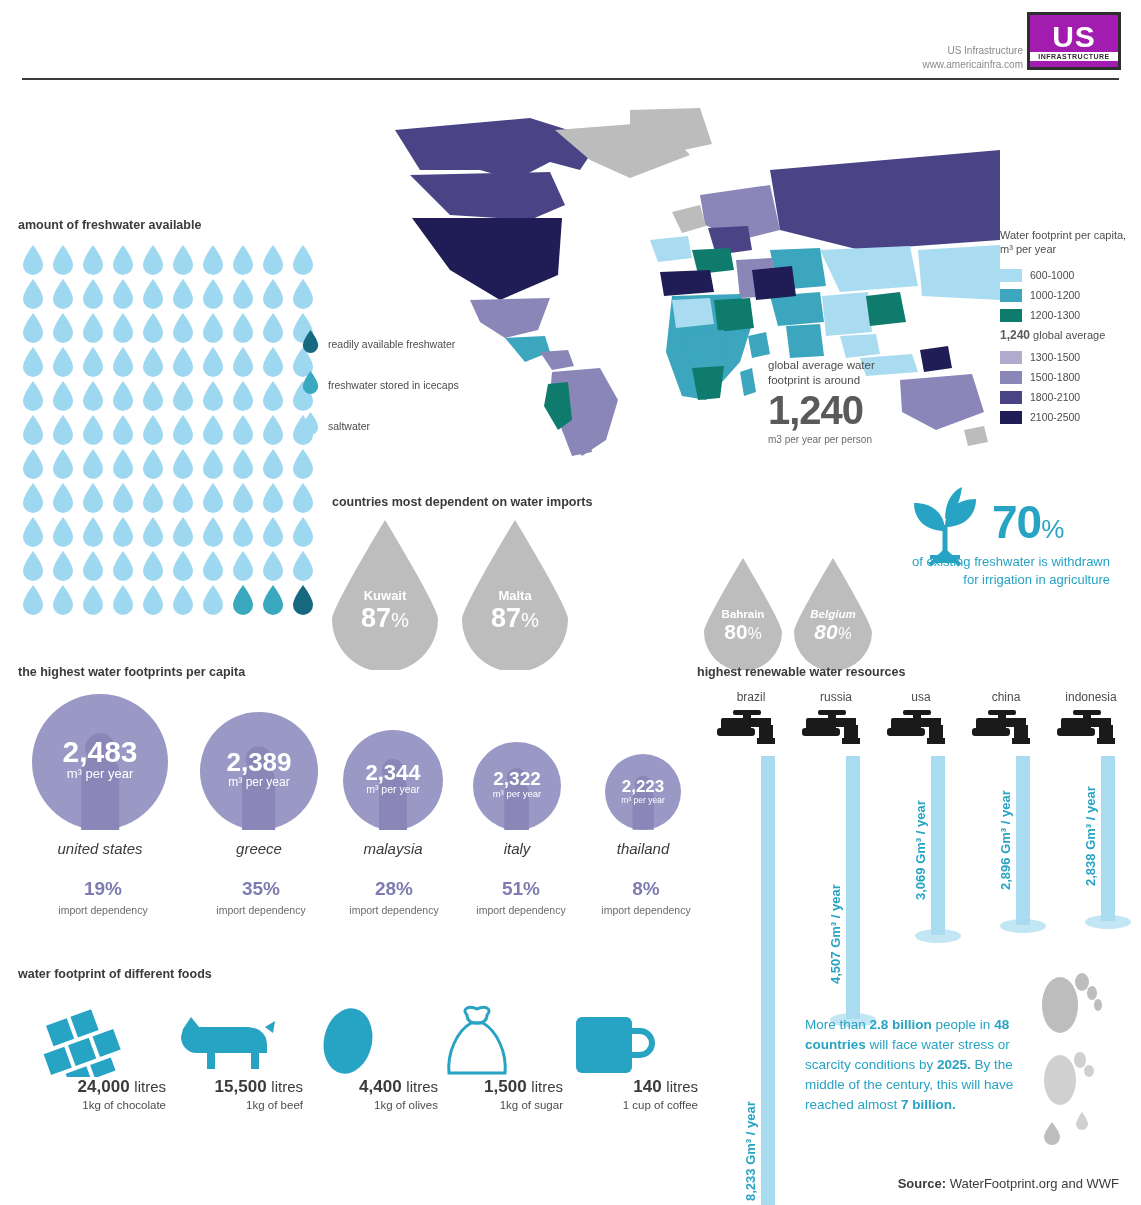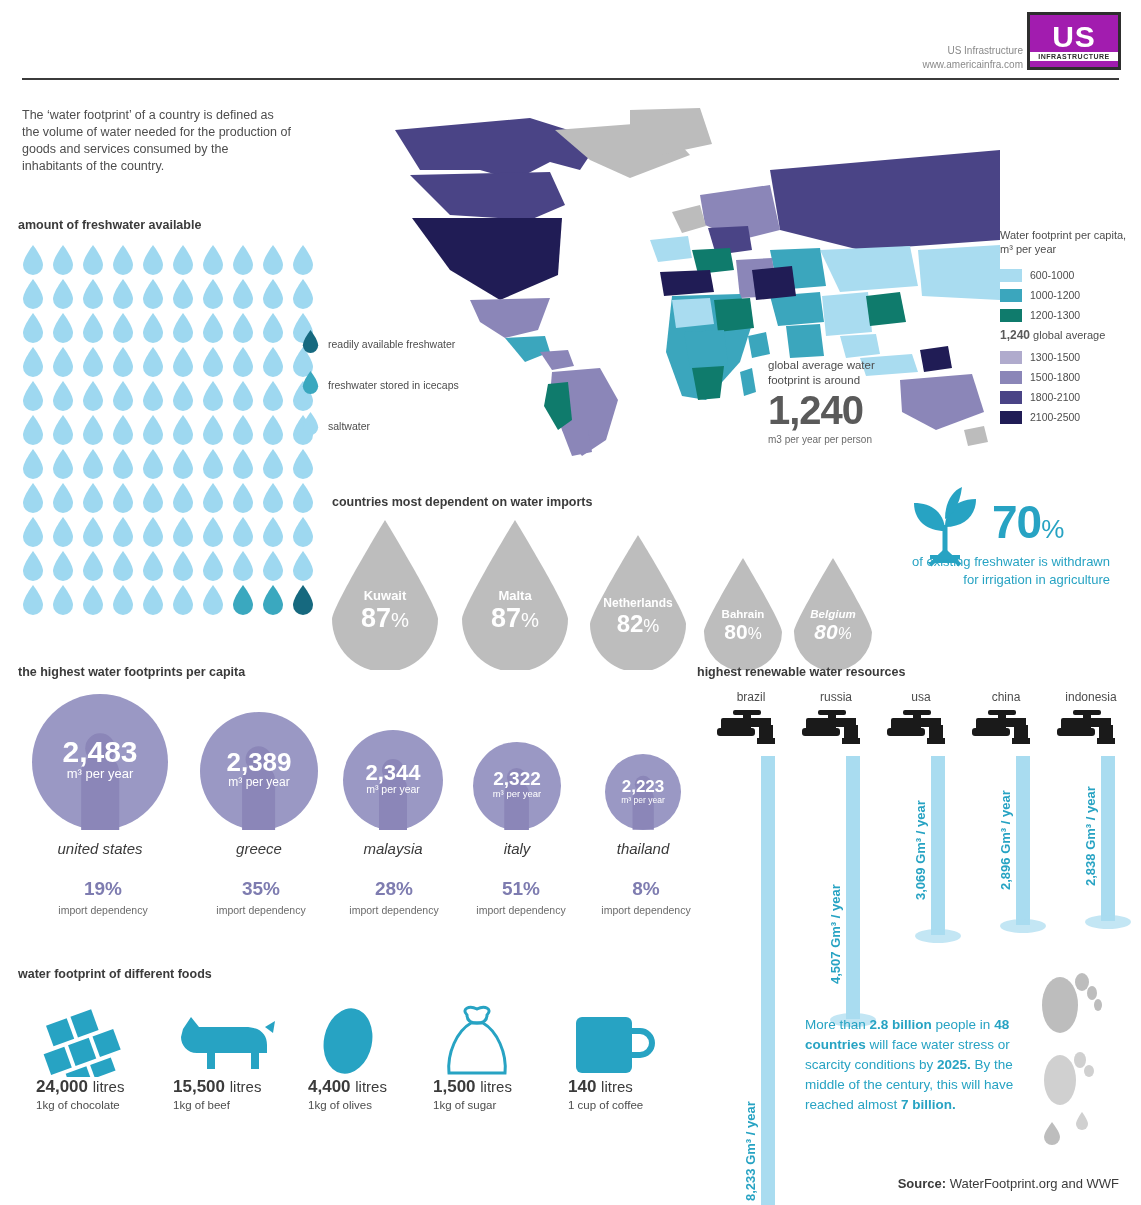--- a/index.html
+++ b/index.html
@@ -111,21 +111,21 @@
   #renew { position: absolute; left: 695px; top: 662px; width: 446px; }
   .tapcol { position: absolute; top: 28px; text-align: center; }
   .tapname { font-size: 12px; color: #4d4d4d; margin-bottom: 6px; }
   .tapval {
     position: absolute; color: #27a3c3; font-weight: bold; font-size: 13px;
     writing-mode: vertical-rl; transform: rotate(180deg); letter-spacing: 0px;
   }
 
   
   #foods { position: absolute; left: 18px; top: 963px; width: 680px; }
-  .food { position: absolute; text-align: left; }
+  .food { position: absolute; text-align: right; }
   .food .amt { font-size: 17px; font-weight: bold; color: #3b3b3b; }
   .food .amt .u { font-weight: normal; font-size: 15px; }
   .food .desc { font-size: 11.5px; color: #4d4d4d; margin-top: 2px;}
 
   
   #fnote { position: absolute; left: 805px; top: 1015px; width: 250px; font-size: 13.5px; color:#27a3c3; line-height: 20px;}
   #fnote b { font-weight: bold; }
   #feet { position: absolute; left: 1030px; top: 960px; }
 
   .source { position: absolute; right: 22px; bottom: 14px; font-size: 13px; color: #3b3b3b; }
@@ -139,21 +139,20 @@
   <div class="hdr-sub">
     <div>US Infrastructure</div>
     <div>www.americainfra.com</div>
   </div>
   <div class="logo">
     <div class="us">US</div>
     <div class="inf">INFRASTRUCTURE</div>
   </div>
   <div class="hdr-rule"></div>
 
-  <div class="intro">The ‘water footprint’ of a country is defined as the volume of water needed for the production of goods and services consumed by the inhabitants of the country.</div>
 
   <div class="sec-h" style="left:18px; top:218px;">amount of freshwater available</div>
   <div id="dropgrid">
       <div class="drow">
         <div class="drop">
           <svg width="22" height="30" viewBox="0 0 22 30">
             <path d="M11 0 C11 0 1 13 1 20 a10 10 0 0 0 20 0 C21 13 11 0 11 0 Z" fill="#9ed8f0"></path>
           </svg>
         </div>
         <div class="drop">
@@ -861,29 +860,20 @@
             <div class="pc" style="font-size:27px">87<span class="sym" style="font-size:20.25px">%</span></div>
           </div>
         </div>
         <div class="impdrop" style="left: 130px; top: 0px; width: 110px; height: 150px;">
           <svg width="110" height="150" viewBox="0 0 110 150">
             <path d="M55 0 C55 0 2 87 2 99 a53 53 0 0 0 106 0 C108 87 55 0 55 0 Z" fill="#bdbdbd"></path>
           </svg>
           <div class="txt" style="padding-top:67.5px">
             <div class="nm" style="font-size:13px">Malta</div>
             <div class="pc" style="font-size:27px">87<span class="sym" style="font-size:20.25px">%</span></div>
-          </div>
-        </div>
-        <div class="impdrop" style="left: 258px; top: 15px; width: 100px; height: 135px;">
-          <svg width="100" height="135" viewBox="0 0 100 135">
-            <path d="M50 0 C50 0 2 78.3 2 89.10000000000001 a48 48 0 0 0 96 0 C98 78.3 50 0 50 0 Z" fill="#bdbdbd"></path>
-          </svg>
-          <div class="txt" style="padding-top:60.75px">
-            <div class="nm" style="font-size:12px">Netherlands</div>
-            <div class="pc" style="font-size:24px">82<span class="sym" style="font-size:18px">%</span></div>
           </div>
         </div>
         <div class="impdrop" style="left: 372px; top: 38px; width: 82px; height: 112px;">
           <svg width="82" height="112" viewBox="0 0 82 112">
             <path d="M41 0 C41 0 2 64.96 2 73.92 a39 39 0 0 0 78 0 C80 64.96 41 0 41 0 Z" fill="#bdbdbd"></path>
           </svg>
           <div class="txt" style="padding-top:50.4px">
             <div class="nm" style="font-size:11.5px">Bahrain</div>
             <div class="pc" style="font-size:21px">80<span class="sym" style="font-size:15.75px">%</span></div>
           </div>

